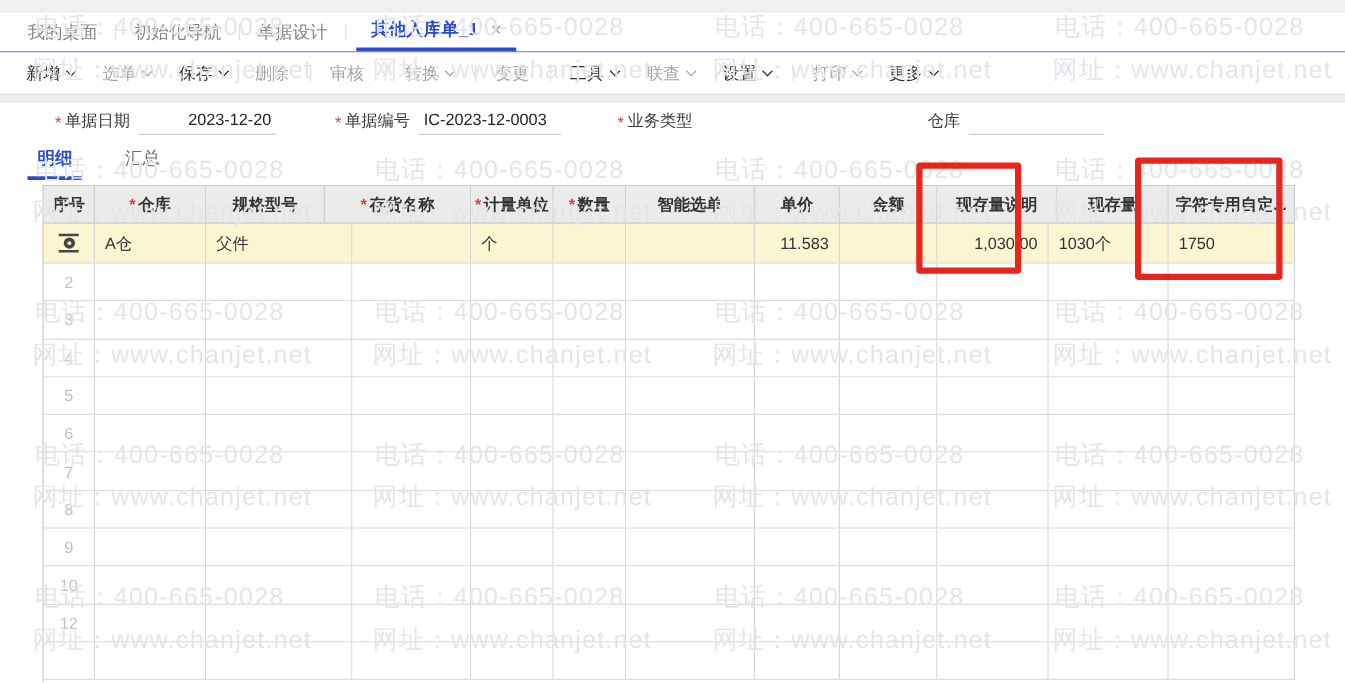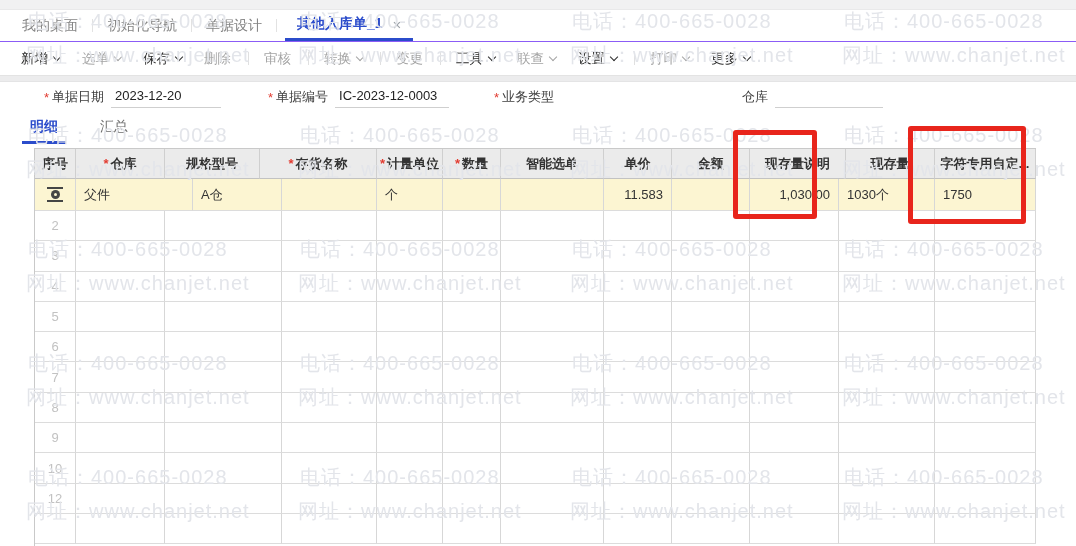--- a/index.html
+++ b/index.html
@@ -35,21 +35,21 @@
   
   #graygap{height:6px;background:#ececed;border-bottom:1px solid #e4e4e5;}
 
   
   #formrow{position:relative;height:30px;background:#fff;}
   .field{position:absolute;top:0;height:30px;display:flex;align-items:center;font-size:13px;}
   .req-star::before{content:"*";color:#e23b30;margin-right:3px;font-size:13px;}
   .flabel{color:#3c3c3c;margin-right:7px;}
   .fval{position:relative;border-bottom:1px solid #cfcfcf;color:#222;
     padding:2px 4px 4px;height:22px;cursor:text;}
-  .field:nth-of-type(1){left:44px;}  .field:nth-of-type(1) .fval{width:110px;}
+  .field:nth-of-type(1){left:44px;text-align:right;}  .field:nth-of-type(1) .fval{width:110px;}
   .field:nth-of-type(2){left:268px;} .field:nth-of-type(2) .fval{width:114px;}
   .field:nth-of-type(3){left:494px;} .field:nth-of-type(3) .fval{width:118px;cursor:pointer;}
   .field:nth-of-type(4){left:742px;} .field:nth-of-type(4) .fval{width:108px;}
   .selchev{position:absolute;right:5px;top:5px;width:7px;height:7px;
     border-right:2px solid #666;border-bottom:2px solid #666;transform:rotate(45deg);}
 
   
   #subtabs{height:36px;background:#fff;display:flex;padding-left:22px;font-size:14px;}
   .subtab{padding:6px 8px 5px;margin-right:26px;color:#6d6d6d;cursor:pointer;height:32px;}
   .subtab.active{color:var(--blue);font-weight:bold;border-bottom:3px solid var(--blue);}
@@ -228,25 +228,25 @@
         <div class="gcell" style="width: 101px; text-align: right;">
           <span class="hlabel">字符专用自定...</span>
         </div>
       </div>
       <div class="grow datarow">
         <div class="gcell al-center" style="width: 41px;">
           <span class="gearwrap">
             <span class="gear"></span>
           </span>
         </div>
+        <div class="gcell" style="width: 89px;">
+          <span class="ctext">A仓</span>
+        </div>
         <div class="gcell" style="width: 117px;">
           <span class="ctext">父件</span>
-        </div>
-        <div class="gcell" style="width: 89px;">
-          <span class="ctext">A仓</span>
         </div>
         <div class="gcell" style="width: 95px;">
           <span class="ctext"></span>
         </div>
         <div class="gcell" style="width: 66px;">
           <span class="ctext">个</span>
         </div>
         <div class="gcell al-right" style="width: 58px;">
           <span class="ctext"></span>
         </div>

